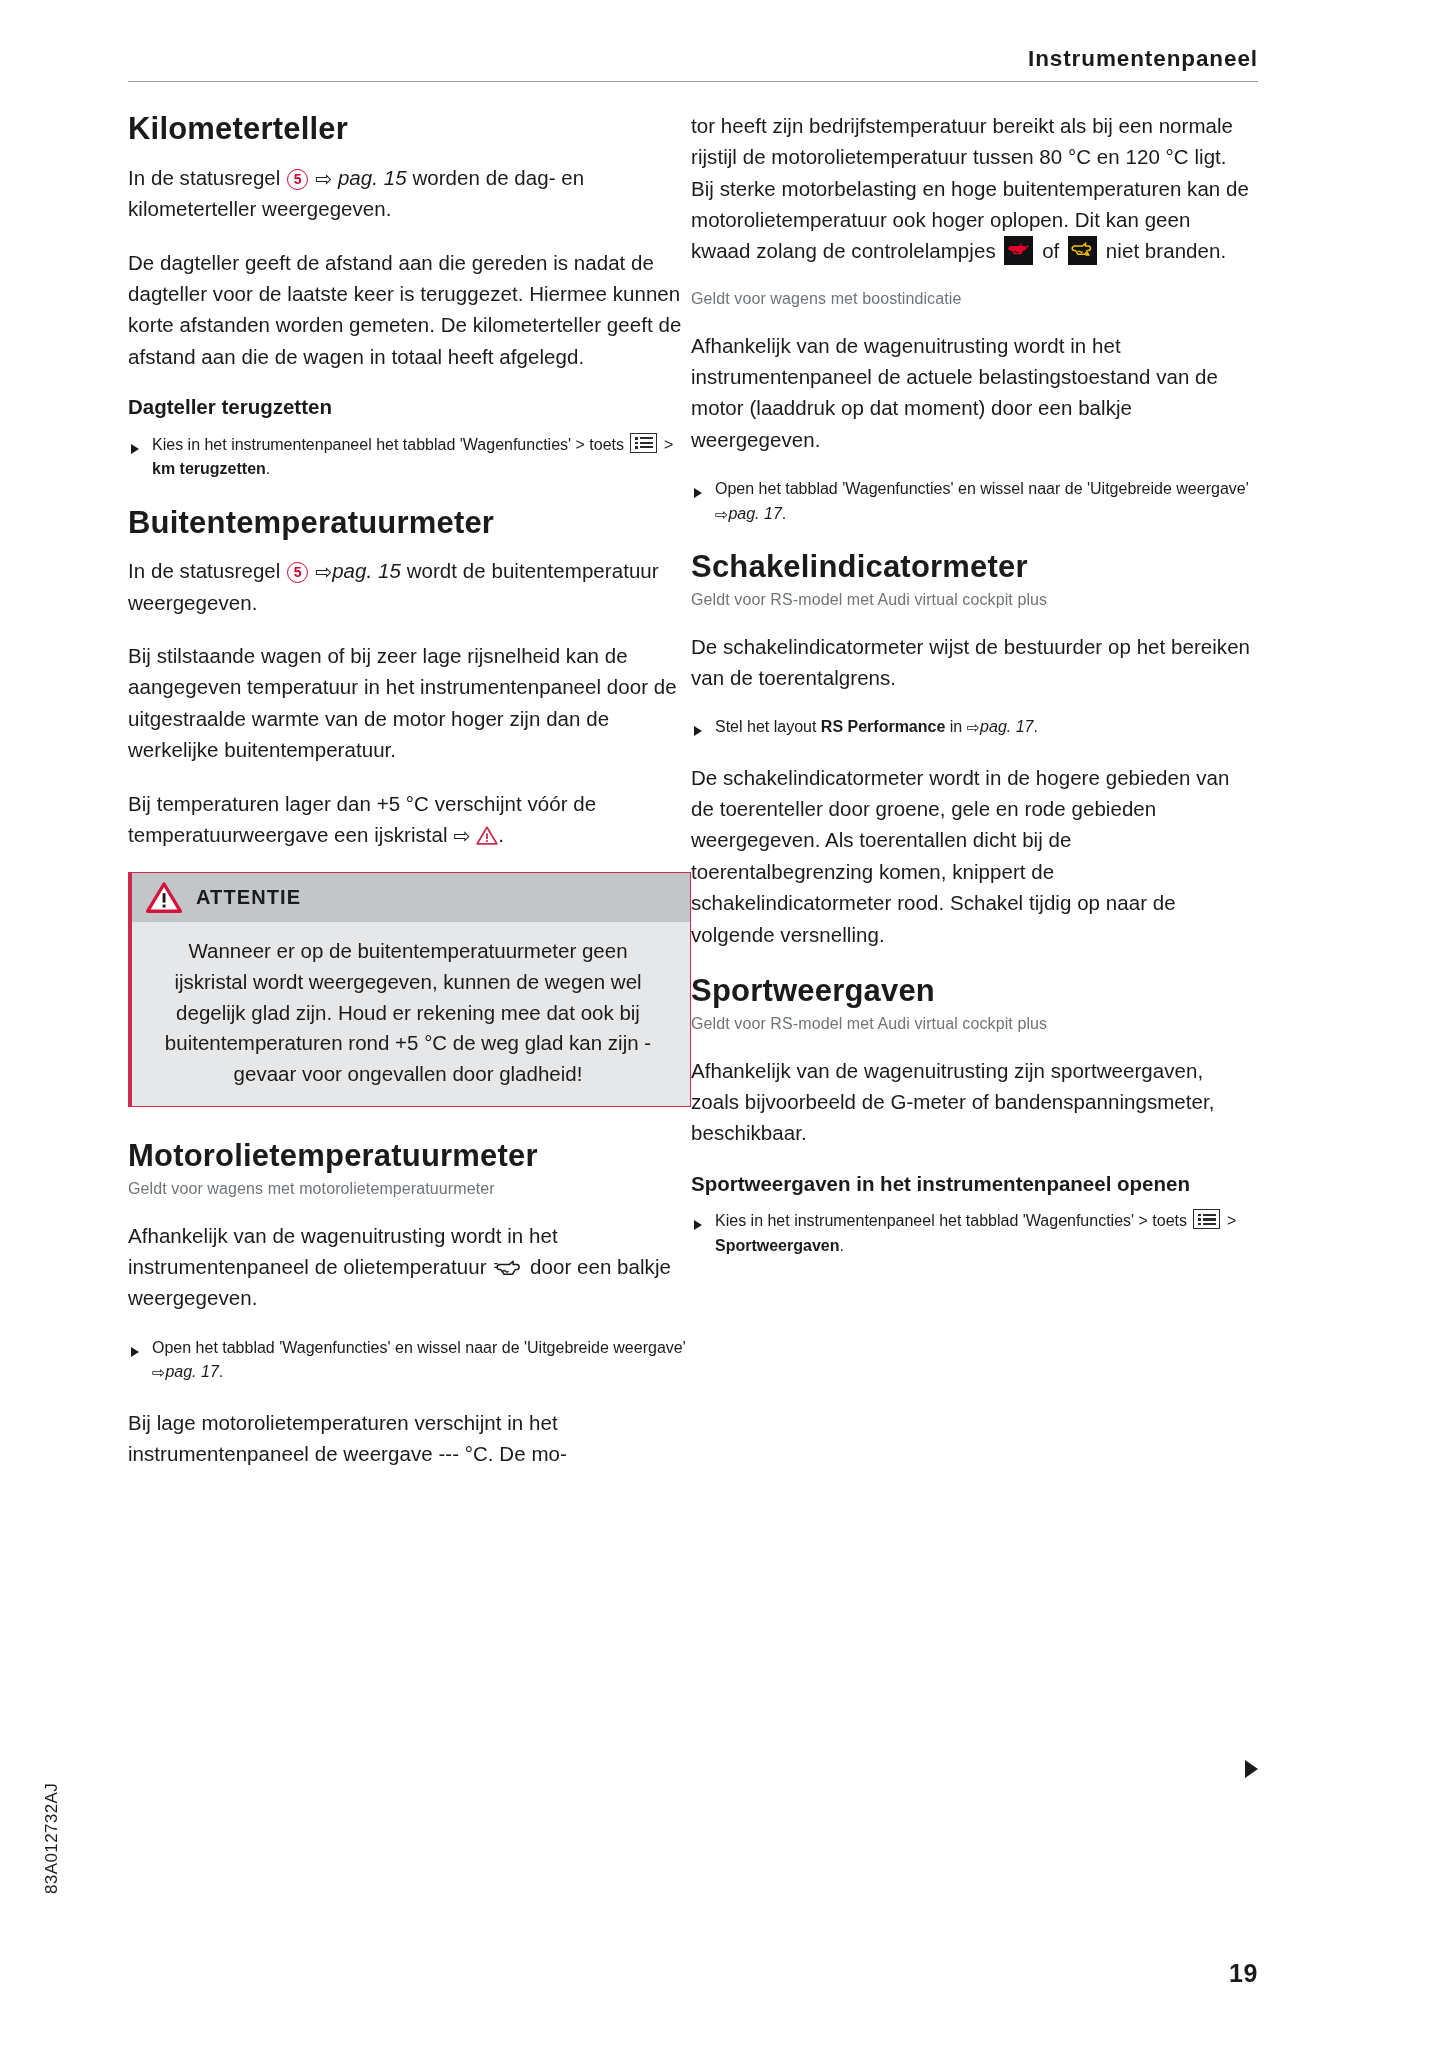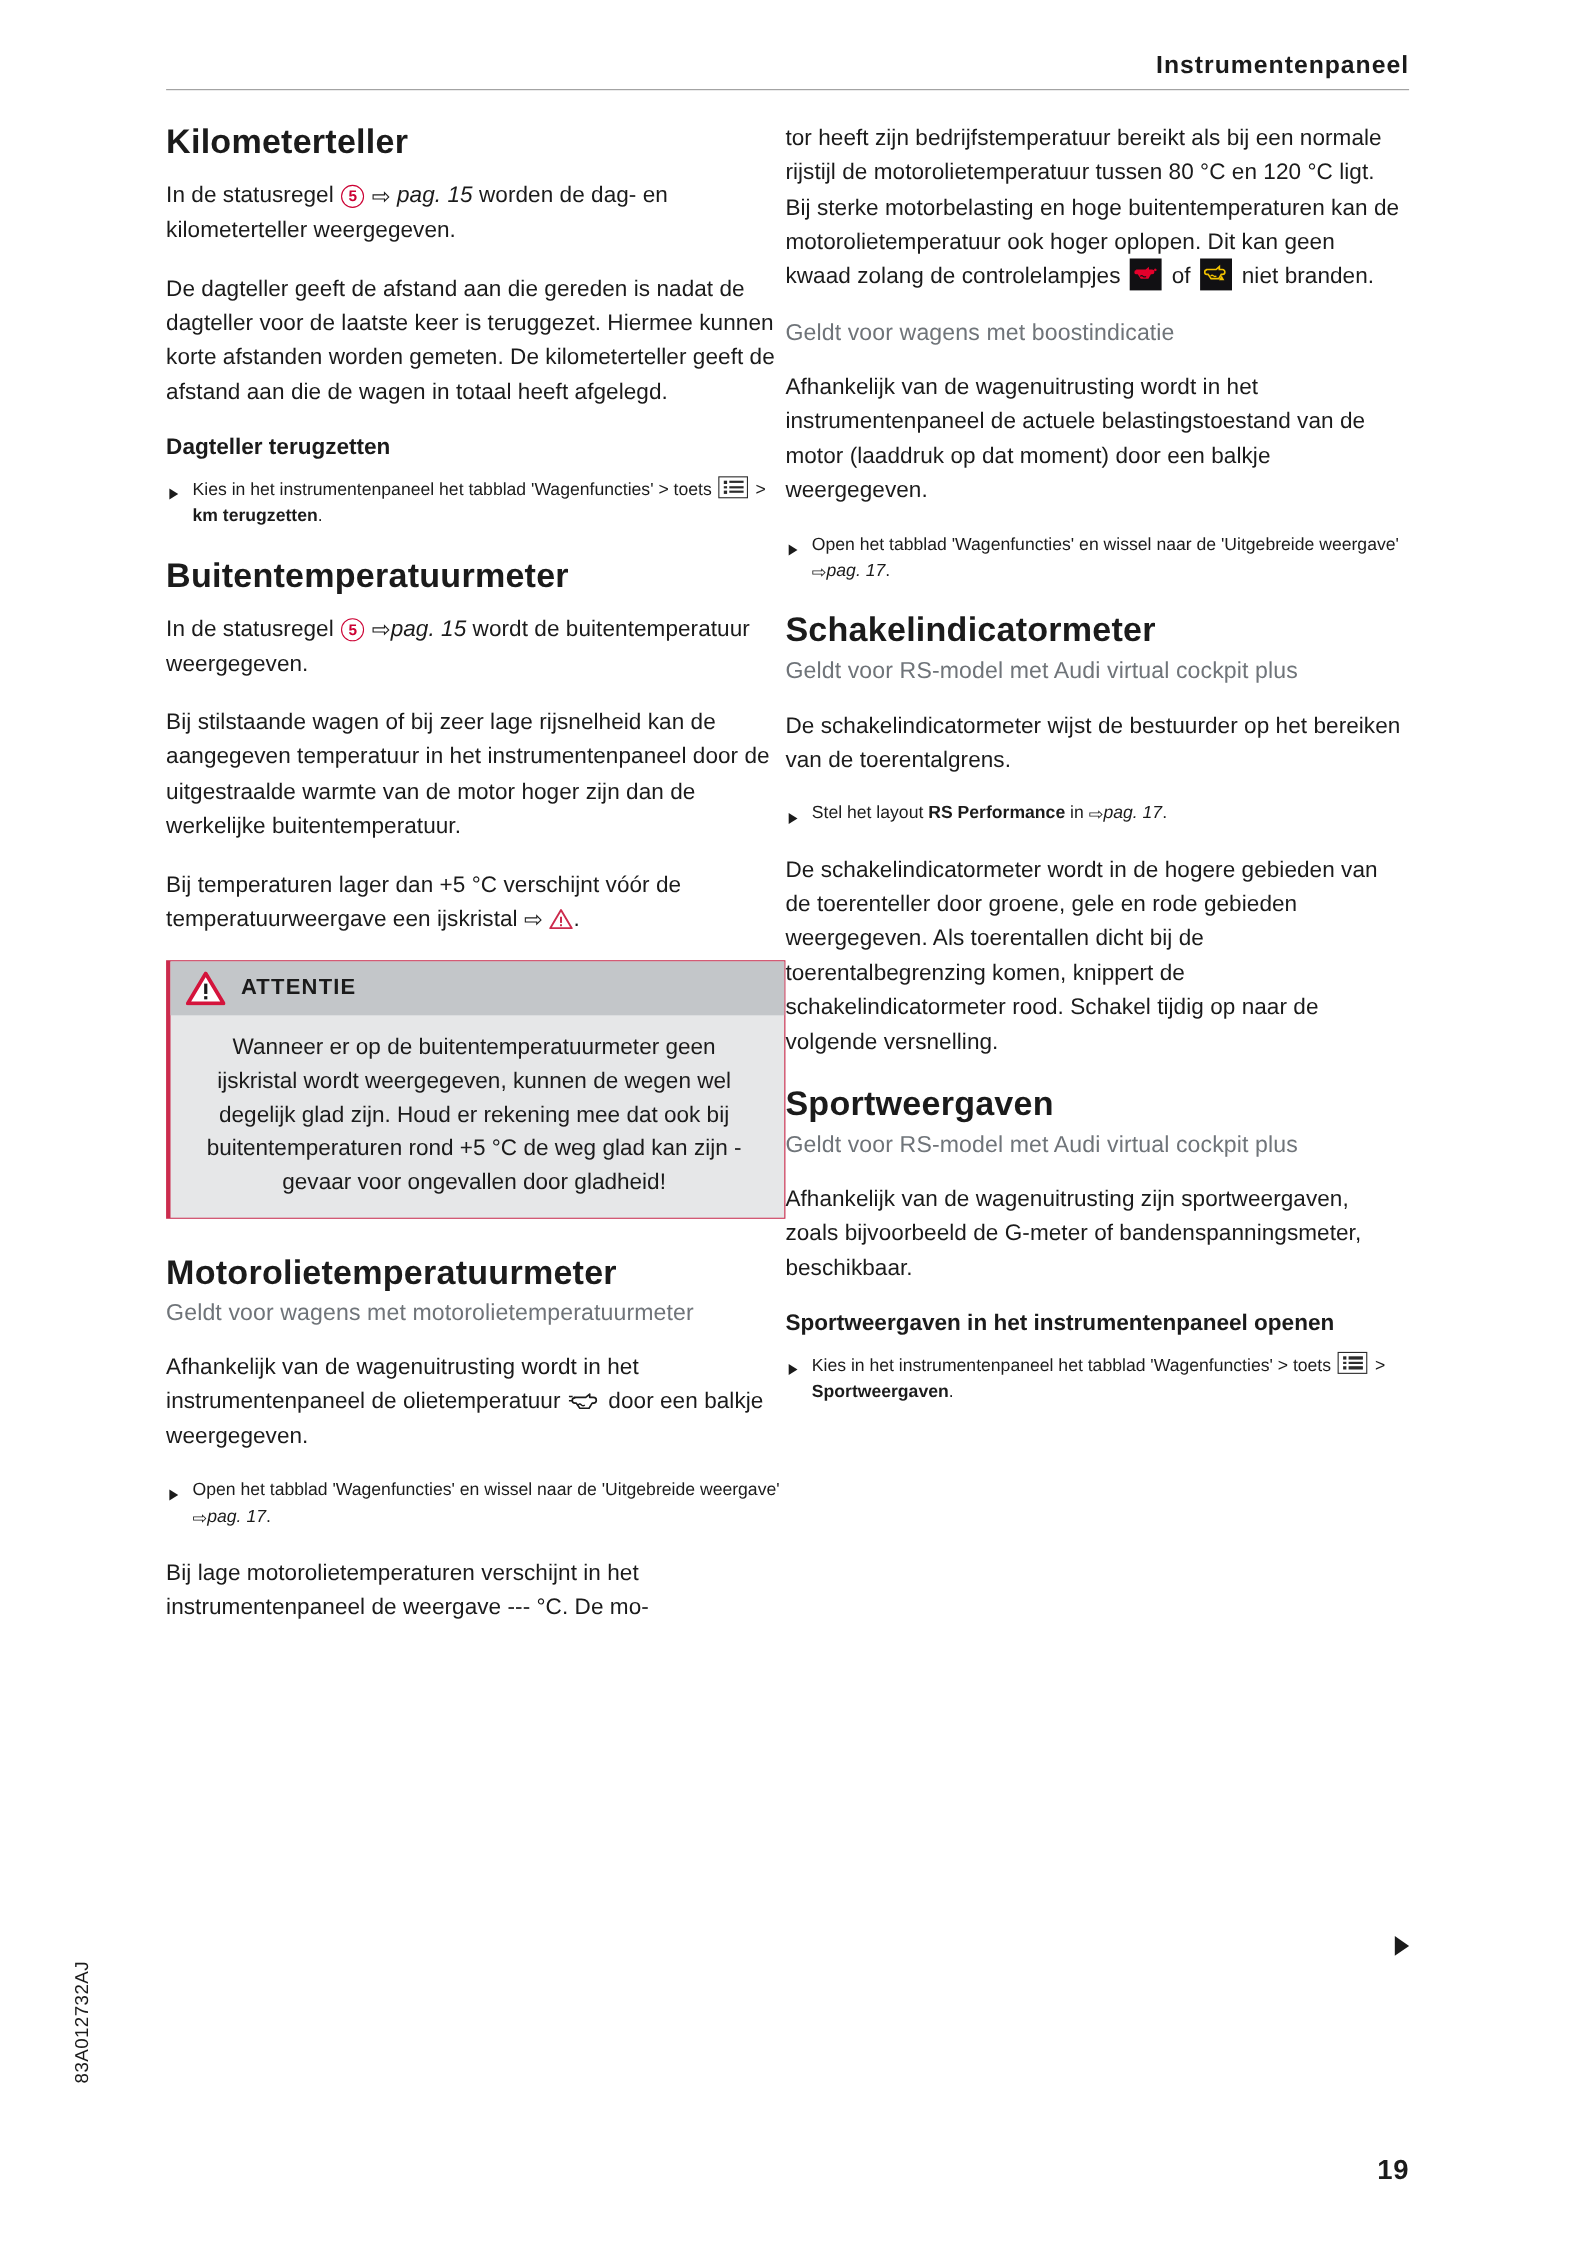--- a/index.html
+++ b/index.html
@@ -6,21 +6,21 @@
   html, body { margin:0; padding:0; }
   body {
     width: 1445px; height: 2050px;
     background: #ffffff;
     font-family: "Liberation Sans", "DejaVu Sans", sans-serif;
     color: #1b1b1b;
     position: relative;
     overflow: hidden;
   }
 
-  .page { position: relative; width: 1386px; height: 2050px; margin-left: 23px; }
+  .page { position: relative; width: 1386px; height: 2050px; }
 
   
   .runhead {
     position: absolute;
     left: 128px; right: 128px; top: 46px;
     text-align: right;
   }
   .runhead .title {
     font-size: 22.5px;
     font-weight: 700;
@@ -47,21 +47,21 @@
   h1.sec {
     font-size: 31px;
     font-weight: 700;
     letter-spacing: 0.2px;
     line-height: 1.22;
     margin: 0 0 14px 0;
     color: #1b1b1b;
   }
   h1.sec.tight { margin-bottom: 4px; }
   .sub {
-    font-size: 21px;
+    font-size: 16px;
     color: #6f7479;
     margin: 0 0 20px 0;
     line-height: 1.3;
     letter-spacing: 0.1px;
   }
   h2.subsec {
     font-size: 20.5px;
     font-weight: 700;
     line-height: 1.3;
     margin: 6px 0 12px 0;

